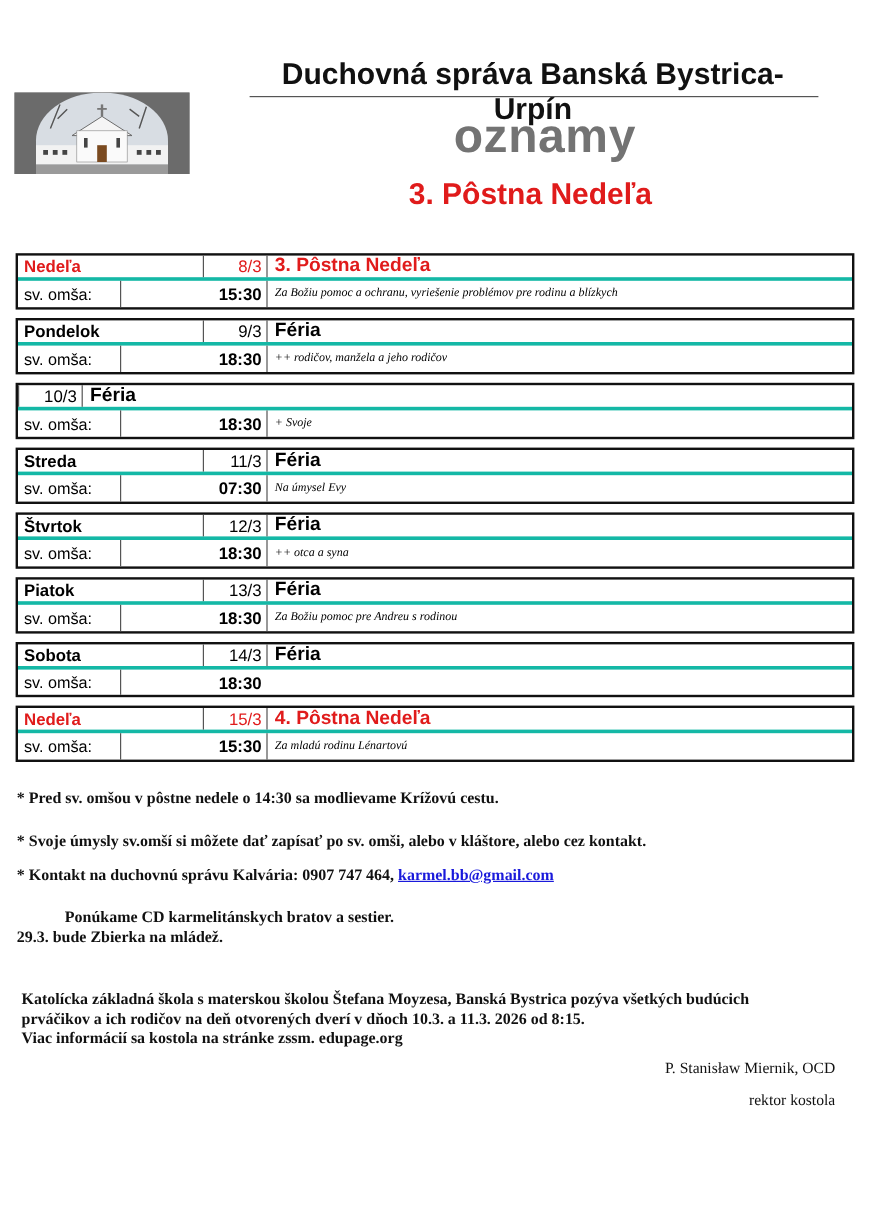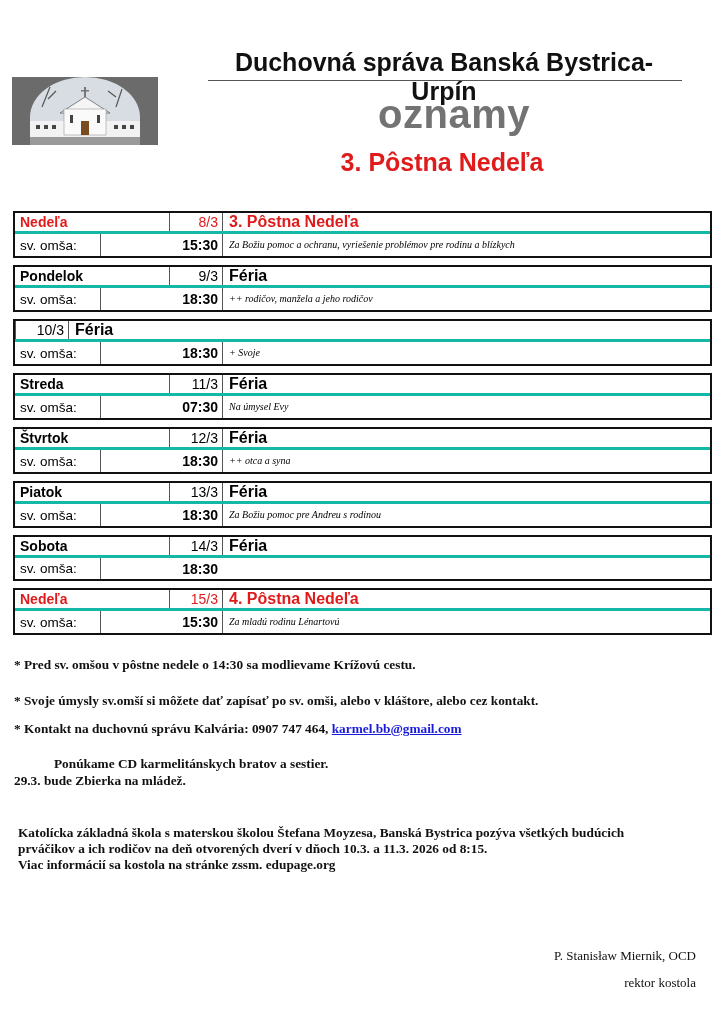--- a/index.html
+++ b/index.html
@@ -28,21 +28,21 @@
   .c-spacer { width: 69px; border-left: 1px solid #555; }
   .c-time { width: 53px; justify-content: flex-end; padding-right: 4px; font-weight: bold; font-size: 14px; }
   .c-intent { flex: 1; padding: 1px 8px 1px 6px; font-family: "Liberation Serif", serif; font-style: italic; font-size: 10px; border-left: 1px solid #555; line-height: 20px; }
   .row.body { min-height: 21px; }
 
   .notes { position: absolute; left: 14px; top: 657px; width: 690px; font-family: "Liberation Serif", serif; font-weight: bold; font-size: 13.3px; color: #111; }
   .note { position: absolute; left: 0; white-space: nowrap; }
   .note a { color: #1a1adb; text-decoration: underline; }
   .school { position: absolute; left: 4px; line-height: 16px; }
 
-  .signature { position: absolute; right: 28px; top: 948px; text-align: right; font-family: "Liberation Serif", serif; font-size: 13px; color: #111; }
+  .signature { position: absolute; right: 28px; top: 882px; text-align: right; font-family: "Liberation Serif", serif; font-size: 13px; color: #111; }
   .sig-name { display: block; }
   .sig-role { display: block; margin-top: 11px; }
 </style>
 </head>
 <body>
 
 <div class="church-photo">
   <svg width="146" height="68" viewBox="0 0 146 68">
     <rect x="0" y="0" width="146" height="68" fill="#6b6b6b"></rect>
     <path d="M18 66 L18 40 A55 40 0 0 1 128 40 L128 66 Z" fill="#d8dde3"></path>

